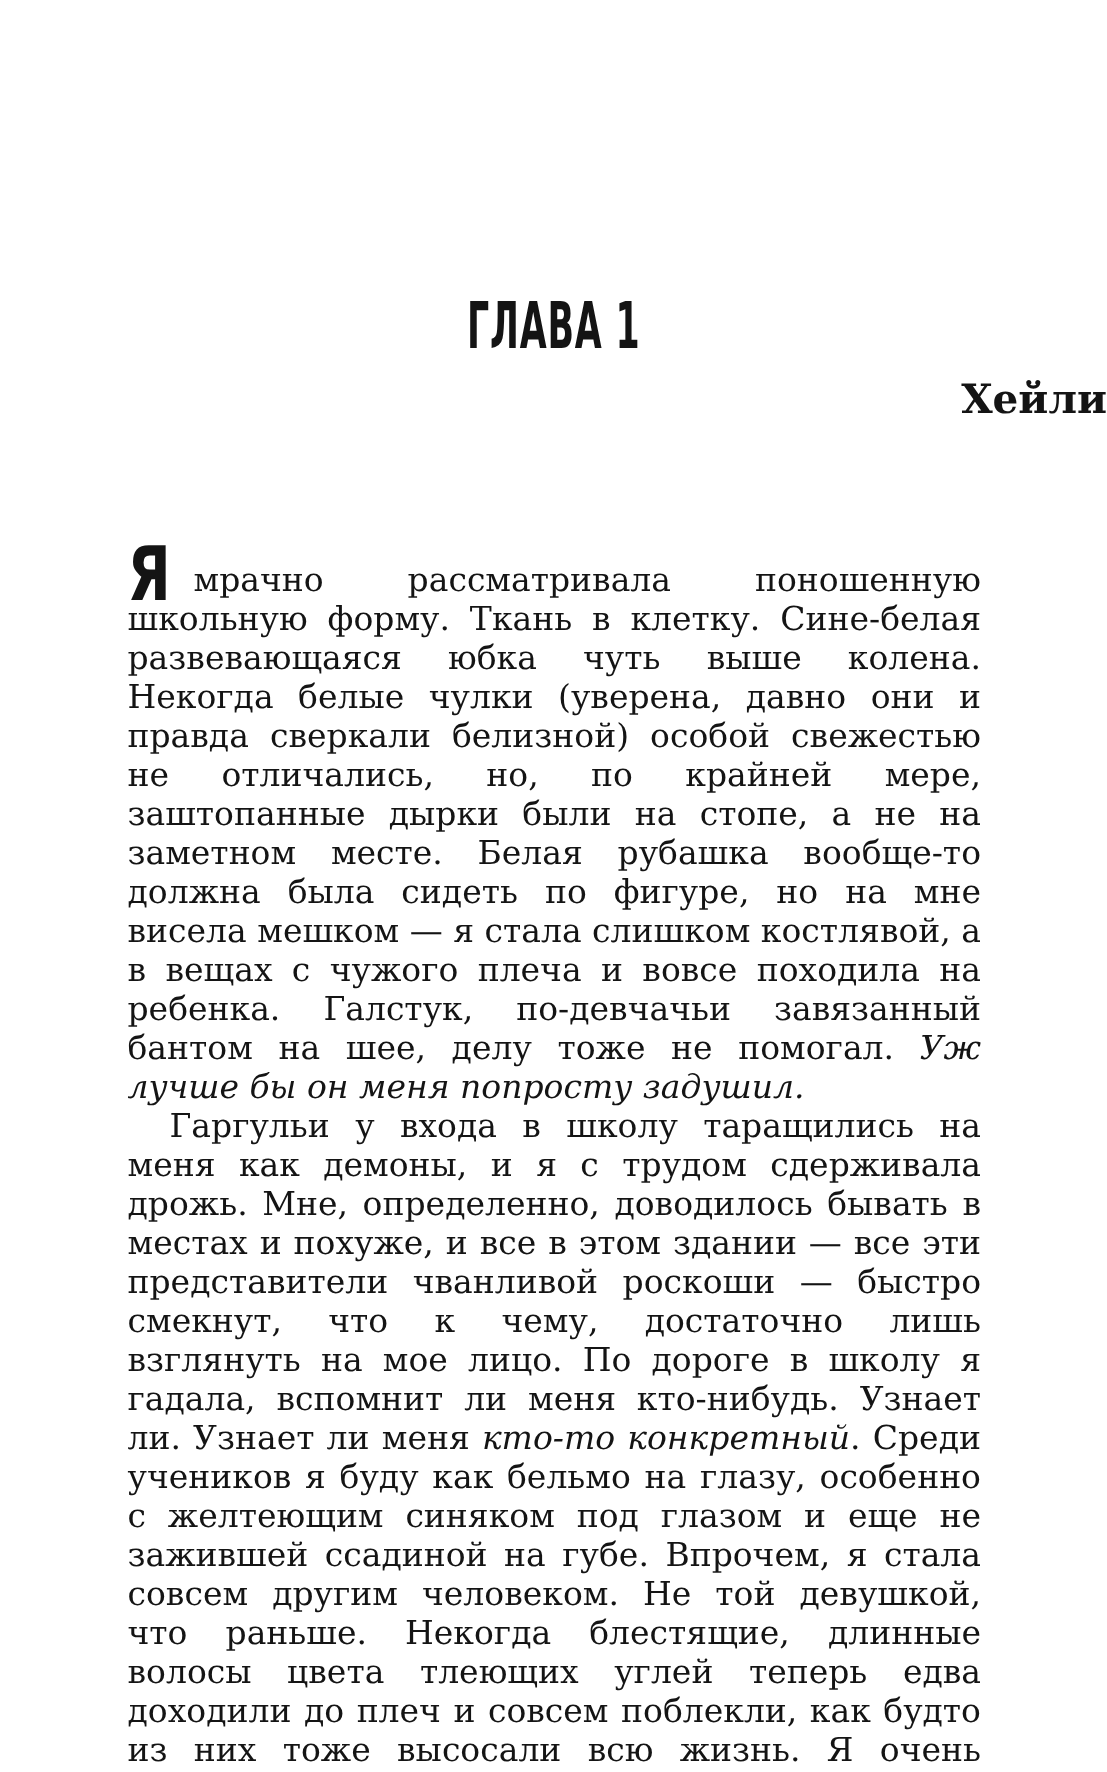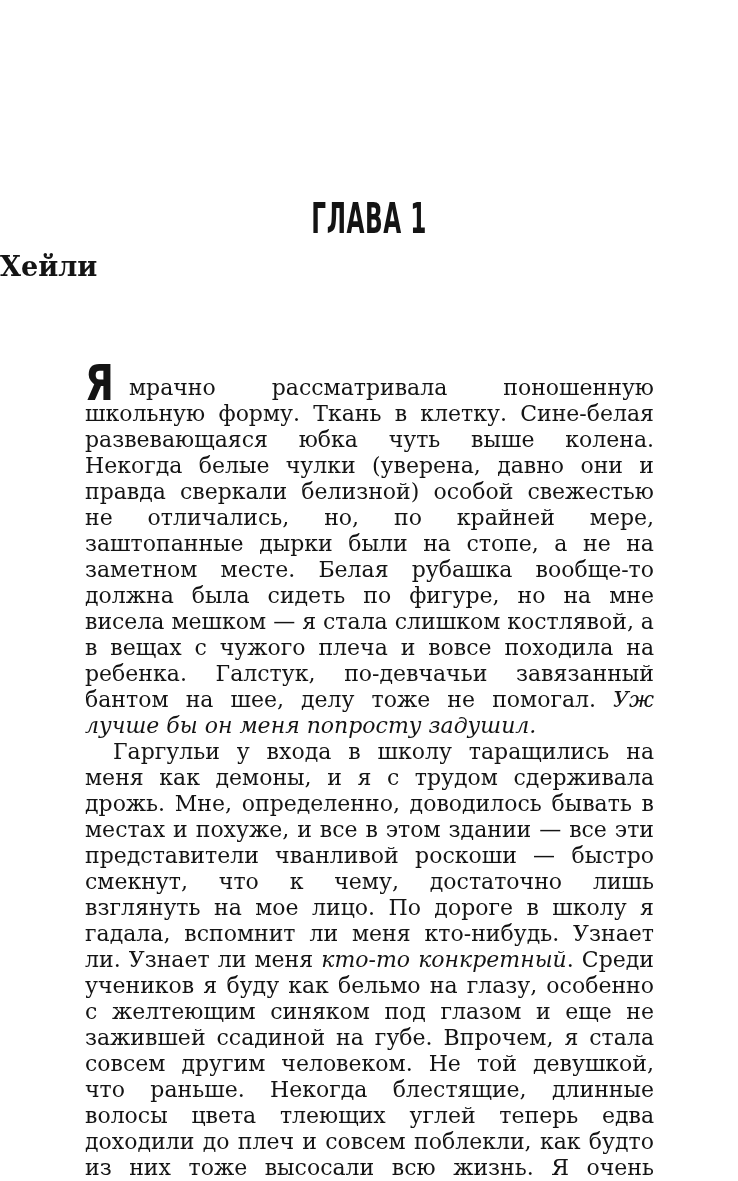--- a/index.html
+++ b/index.html
@@ -33,21 +33,21 @@
     letter-spacing: 1px;
     transform: scale(0.54, 1.0);
     transform-origin: center center;
     white-space: nowrap;
   }
   .chapter-subtitle {
     position: absolute;
     top: 250px;
     left: 0;
     width: 100%;
-    text-align: left;
+    text-align: right;
     font-family: "DejaVu Serif", serif;
     font-weight: 700;
     font-size: 27px;
     line-height: 34px;
   }
   .body-text {
     position: absolute;
     top: 375px;
     left: 85px;
     width: 569px;

